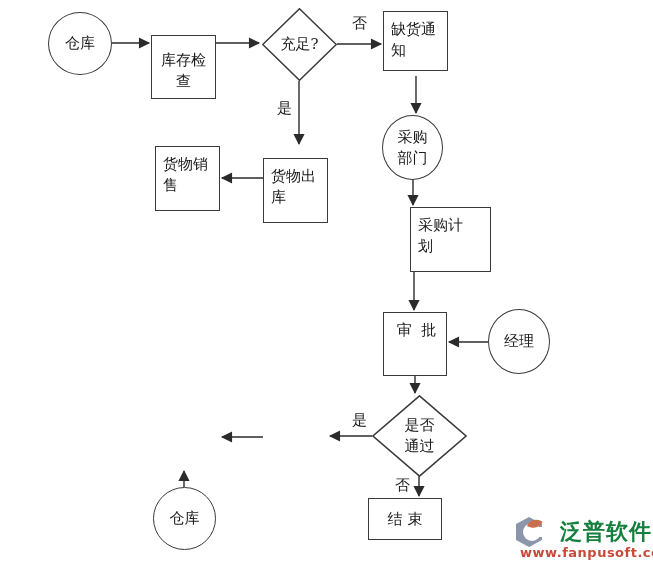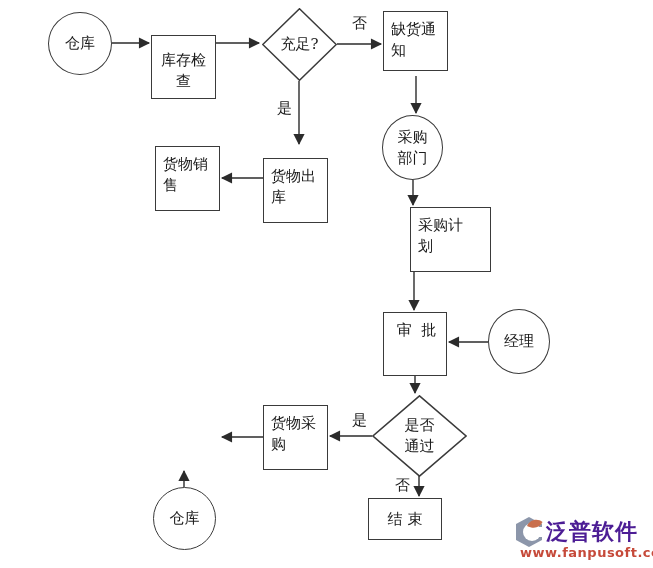--- a/index.html
+++ b/index.html
@@ -62,23 +62,23 @@
     position: absolute;
     left: 514px; top: 516px;
     width: 136px;
     font-family: "DejaVu Sans", sans-serif;
   }
   .wm-row { display: flex; align-items: center; }
   .wm-icon { width: 30px; height: 32px; flex: 0 0 auto; }
   .wm-brand {
     font-size: 22px;
     font-weight: bold;
-    color: #4c1d95;
+    color: #15803d;
     letter-spacing: 1px;
-    margin-left: 2px;
+    margin-left: 16px;
     white-space: nowrap;
     text-align: center;
   }
   .wm-url {
     font-size: 13px;
     font-weight: bold;
     color: #c64a3a;
     letter-spacing: 0.5px;
     margin: -3px 0 0 6px;
     white-space: nowrap;
@@ -139,22 +139,20 @@
   <div class="node ellipse" style="left:488px; top:309px; width:62px; height:65px;">经理</div>
 
   <div class="node diamond" style="left:372px; top:395px; width:95px; height:82px;">
     <svg viewBox="0 0 100 100" preserveAspectRatio="none">
       <polygon points="50,1 99,50 50,99 1,50" fill="#ffffff" stroke="#3a3a3a" stroke-width="1.5" vector-effect="non-scaling-stroke"></polygon>
     </svg>
     <div class="diamond-label">是否
 通过</div>
   </div>
 
-  <div class="node rect" style="left:263px; top:405px; width:65px; height:65px;">货物采
-购</div>
 
 
   <div class="node ellipse" style="left:153px; top:487px; width:63px; height:63px;">仓库</div>
 
   <div class="node rect center-all" style="left:368px; top:498px; width:74px; height:42px;">结 束</div>
 
   <div class="node rect" style="left:263px; top:158px; width:65px; height:65px;">货物出
 库</div>
 
   <div class="node rect" style="left:155px; top:146px; width:65px; height:65px;">货物销

